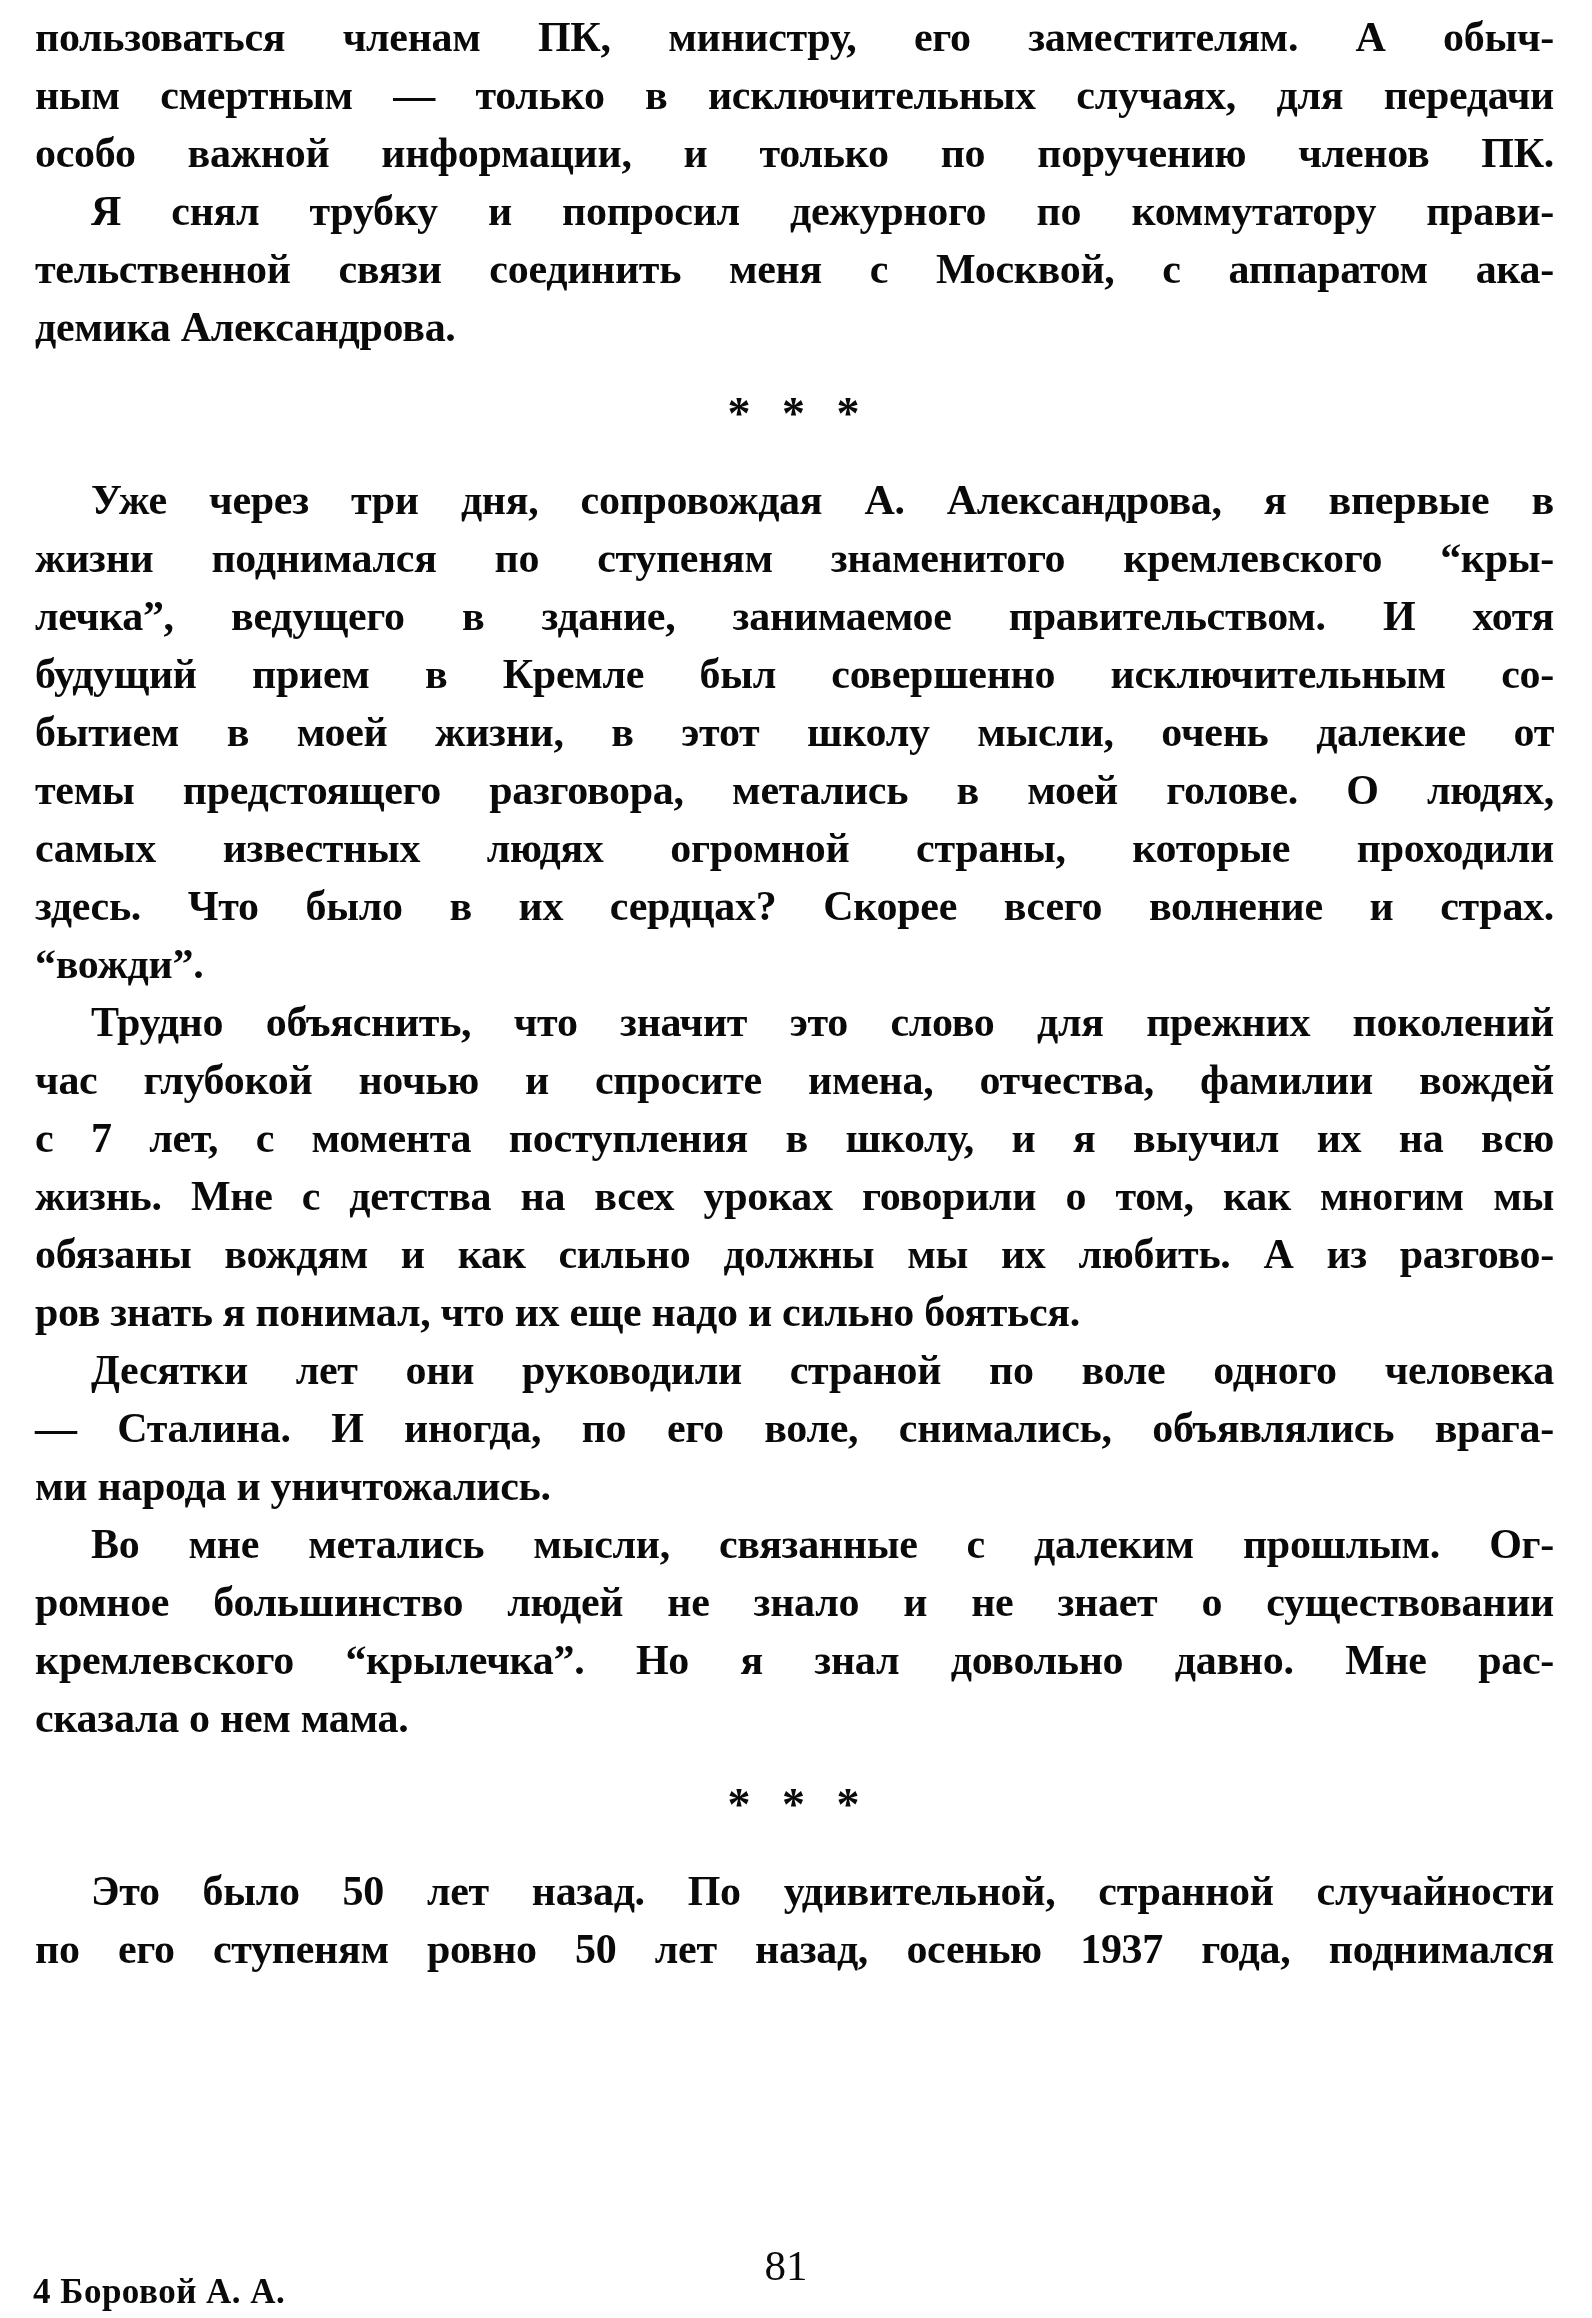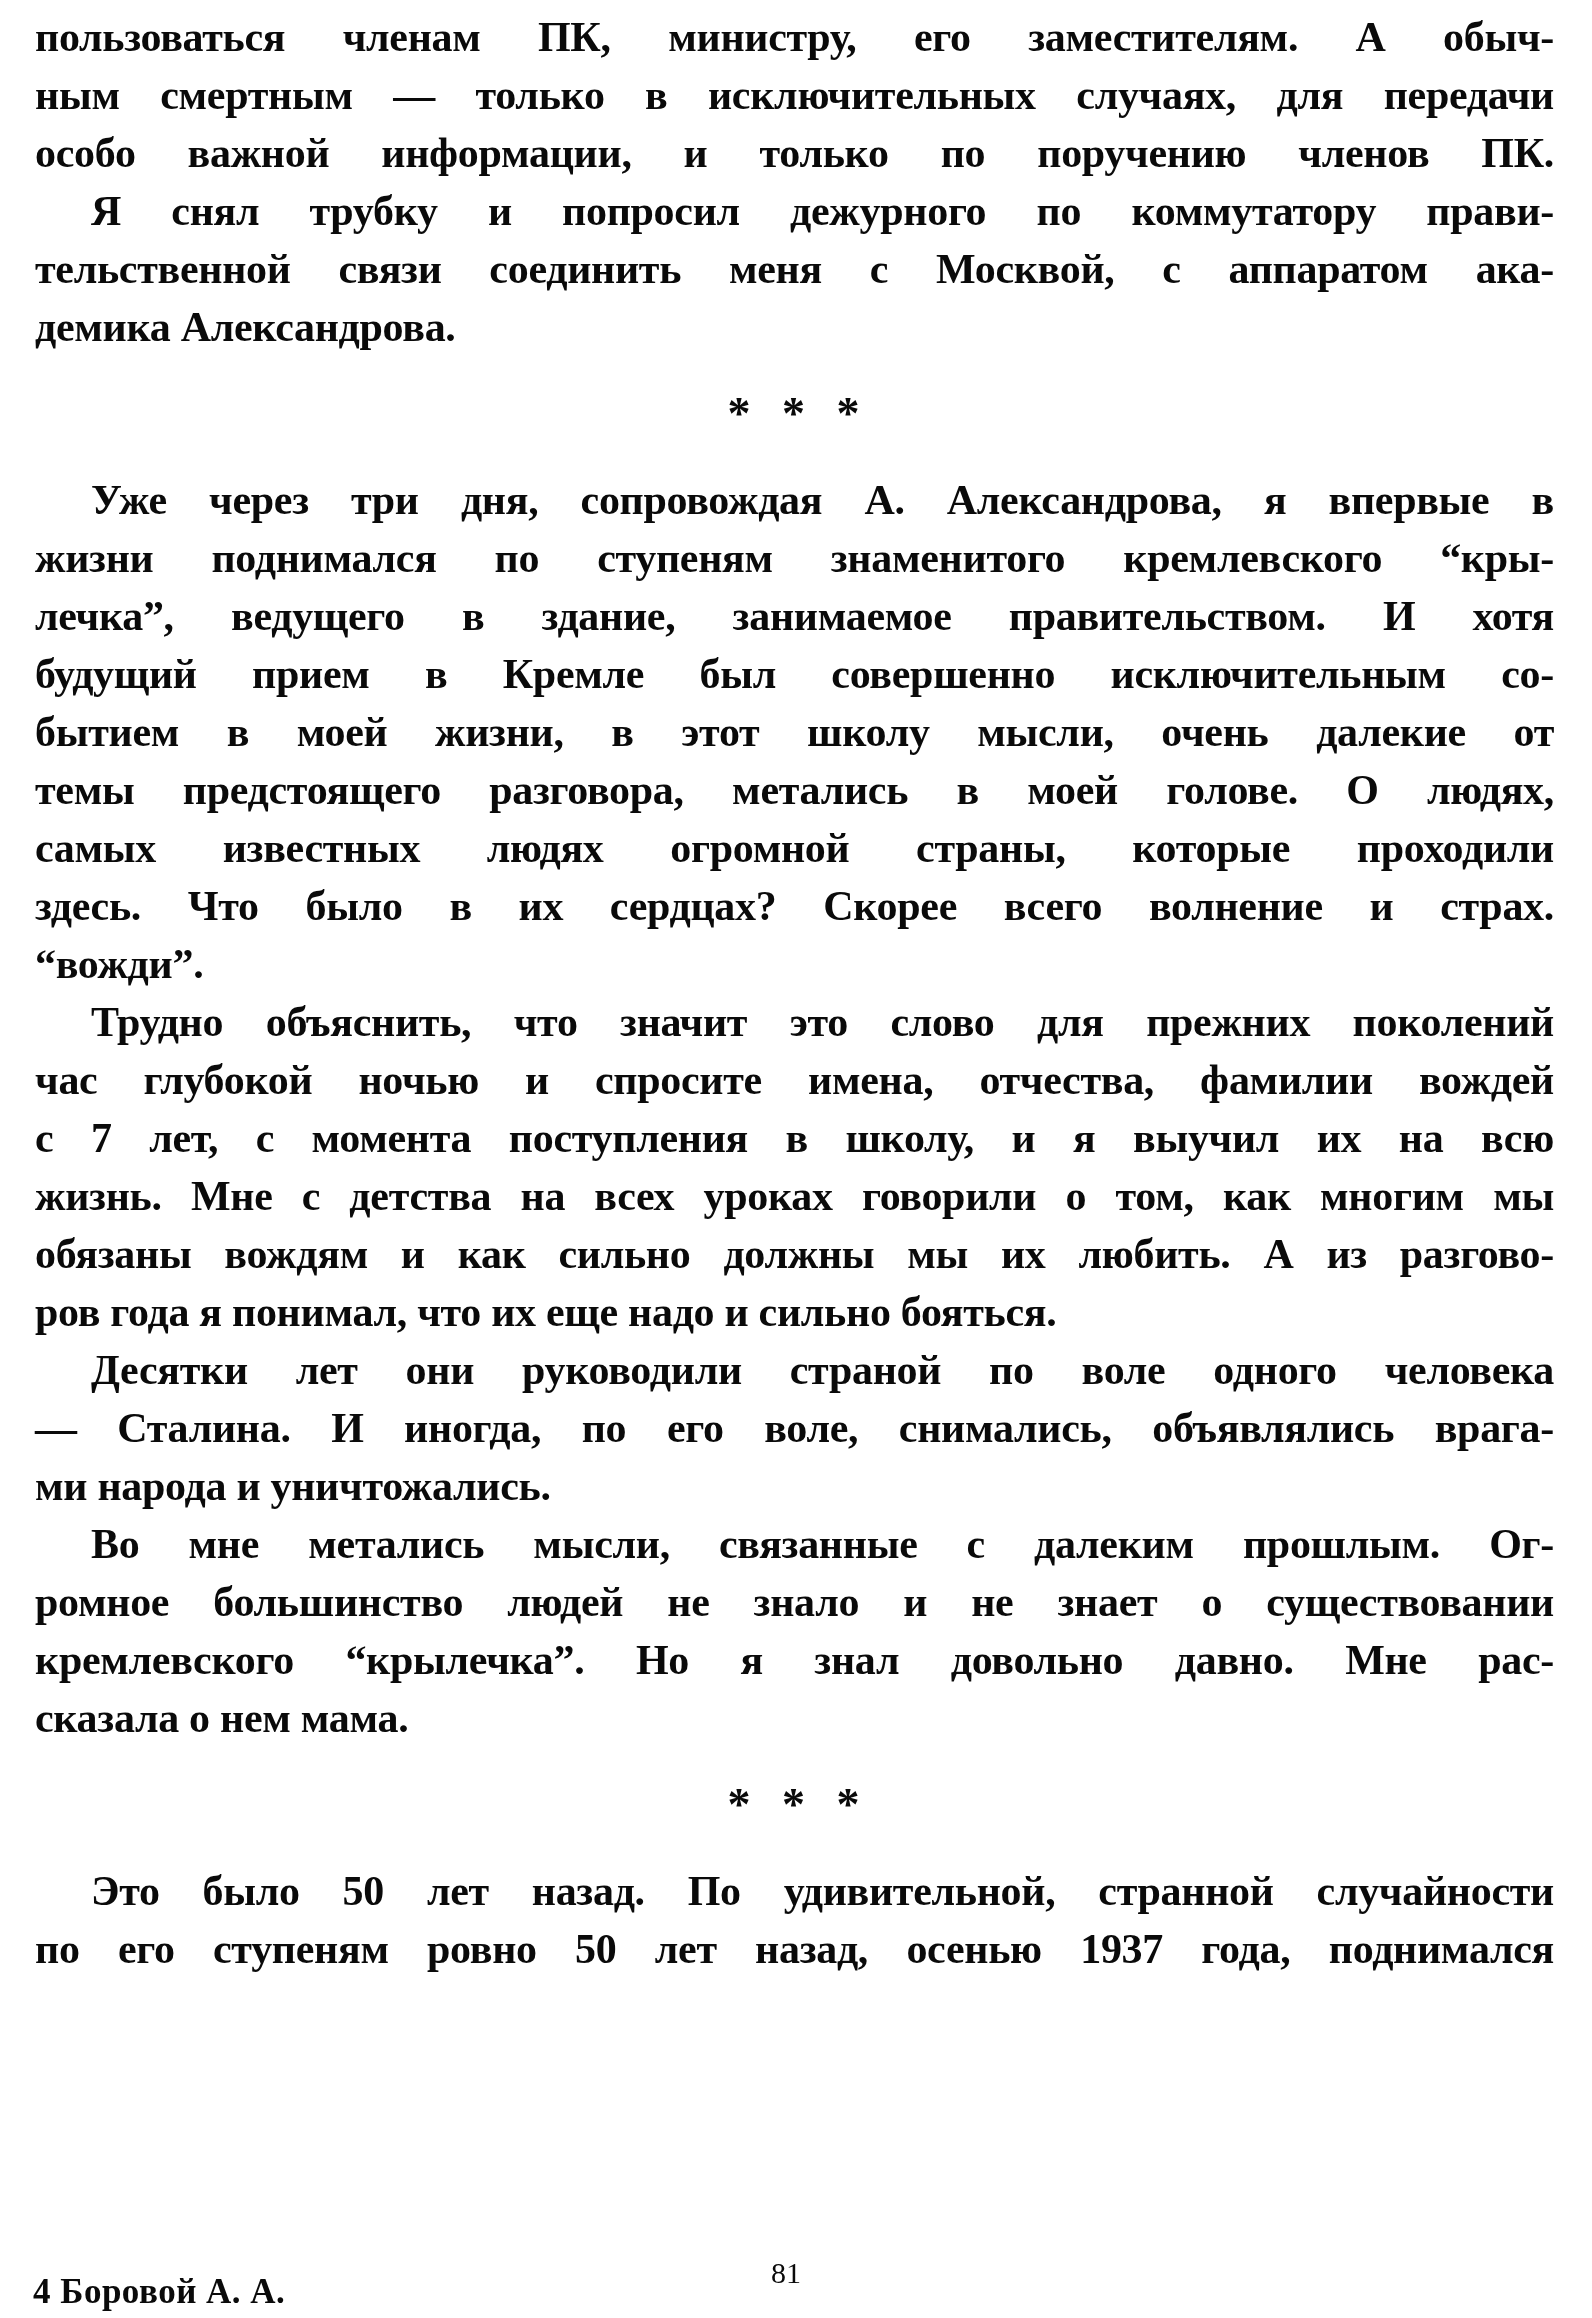--- a/index.html
+++ b/index.html
@@ -48,21 +48,21 @@
     font-weight: 700;
     word-spacing: 16px;
     letter-spacing: 2px;
   }
   .page-number {
     position: absolute;
     left: 0;
     bottom: 28px;
     width: 1572px;
     text-align: center;
-    font-size: 30px;
+    font-size: 43px;
     font-weight: 400;
   }
   .printers-mark {
     position: absolute;
     left: 33px;
     bottom: 6px;
     font-size: 35px;
     font-weight: 700;
     letter-spacing: 0.5px;
   }
@@ -85,21 +85,21 @@
     <div class="line full">бытием в моей жизни, в этот школу мысли, очень далекие от</div>
     <div class="line full">темы предстоящего разговора, метались в моей голове. О людях,</div>
     <div class="line full">самых известных людях огромной страны, которые проходили</div>
     <div class="line full">здесь. Что было в их сердцах? Скорее всего волнение и страх.</div>
     <div class="line last">“вожди”.</div>
     <div class="line full indent">Трудно объяснить, что значит это слово для прежних поколений</div>
     <div class="line full">час глубокой ночью и спросите имена, отчества, фамилии вождей</div>
     <div class="line full">с 7 лет, с момента поступления в школу, и я выучил их на всю</div>
     <div class="line full">жизнь. Мне с детства на всех уроках говорили о том, как многим мы</div>
     <div class="line full">обязаны вождям и как сильно должны мы их любить. А из разгово-</div>
-    <div class="line last">ров года я понимал, что их еще надо и сильно бояться.</div>
+    <div class="line last">ров знать я понимал, что их еще надо и сильно бояться.</div>
     <div class="line full indent">Десятки лет они руководили страной по воле одного человека</div>
     <div class="line full">— Сталина. И иногда, по его воле, снимались, объявлялись врага-</div>
     <div class="line last">ми народа и уничтожались.</div>
     <div class="line full indent">Во мне метались мысли, связанные с далеким прошлым. Ог-</div>
     <div class="line full">ромное большинство людей не знало и не знает о существовании</div>
     <div class="line full">кремлевского “крылечка”. Но я знал довольно давно. Мне рас-</div>
     <div class="line last">сказала о нем мама.</div>
     <div class="separator">* * *</div>
     <div class="line full indent">Это было 50 лет назад. По удивительной, странной случайности</div>
     <div class="line full">по его ступеням ровно 50 лет назад, осенью 1937 года, поднимался</div>

